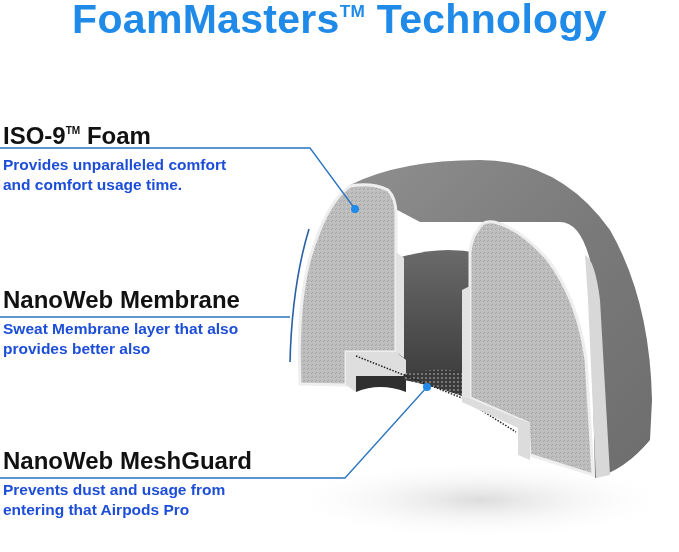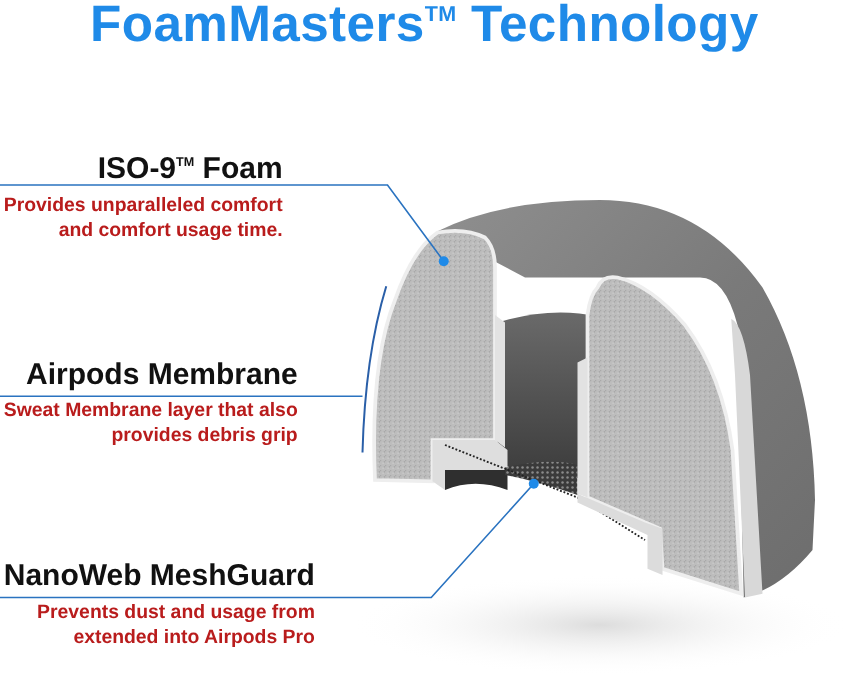--- a/index.html
+++ b/index.html
@@ -7,27 +7,27 @@
     width: 679px; height: 552px; overflow: hidden; position: relative;
     background: #ffffff;
     font-family: "Liberation Sans", "DejaVu Sans", sans-serif;
   }
   .title {
     position: absolute; left: 0; top: -4px; width: 679px; text-align: center;
     color: #1f8ae8; font-weight: bold; font-size: 41px; letter-spacing: 0.3px;
     white-space: nowrap;
   }
   .title sup, .heading sup { font-size: 0.42em; vertical-align: 0.95em; font-weight: bold; }
-  .feature { position: absolute; left: 3px; text-align: right; }
+  .feature { position: absolute; left: 3px; }
   .heading {
     color: #111111; font-weight: bold; font-size: 24px; line-height: 28px;
     white-space: nowrap; margin: 0;
   }
   .desc {
-    color: #b91c1c; font-weight: bold; font-size: 15.5px; line-height: 20px;
+    color: #1d4ed8; font-weight: bold; font-size: 15.5px; line-height: 20px;
     margin-top: 5px; white-space: nowrap;
   }
   .desc span { display: block; }
   svg.art { position: absolute; left: 0; top: 0; }
 </style>
 </head>
 <body>
 
 <svg class="art" width="679" height="552" viewBox="0 0 679 552">
   <defs>
@@ -94,26 +94,26 @@
 
 <div class="feature" style="top:117px;">
   <div class="heading"><span>ISO-9</span><sup>TM</sup><span> Foam</span></div>
   <div class="desc">
     <span>Provides unparalleled comfort</span>
     <span>and comfort usage time.</span>
   </div>
 </div>
 
 <div class="feature" style="top:286px;">
-  <div class="heading">Airpods Membrane</div>
+  <div class="heading">NanoWeb Membrane</div>
   <div class="desc">
     <span>Sweat Membrane layer that also</span>
-    <span>provides debris grip</span>
+    <span>provides better also</span>
   </div>
 </div>
 
 <div class="feature" style="top:447px;">
   <div class="heading">NanoWeb MeshGuard</div>
   <div class="desc">
     <span>Prevents dust and usage from</span>
-    <span>extended into Airpods Pro</span>
+    <span>entering that Airpods Pro</span>
   </div>
 </div>
 
 </body></html>

